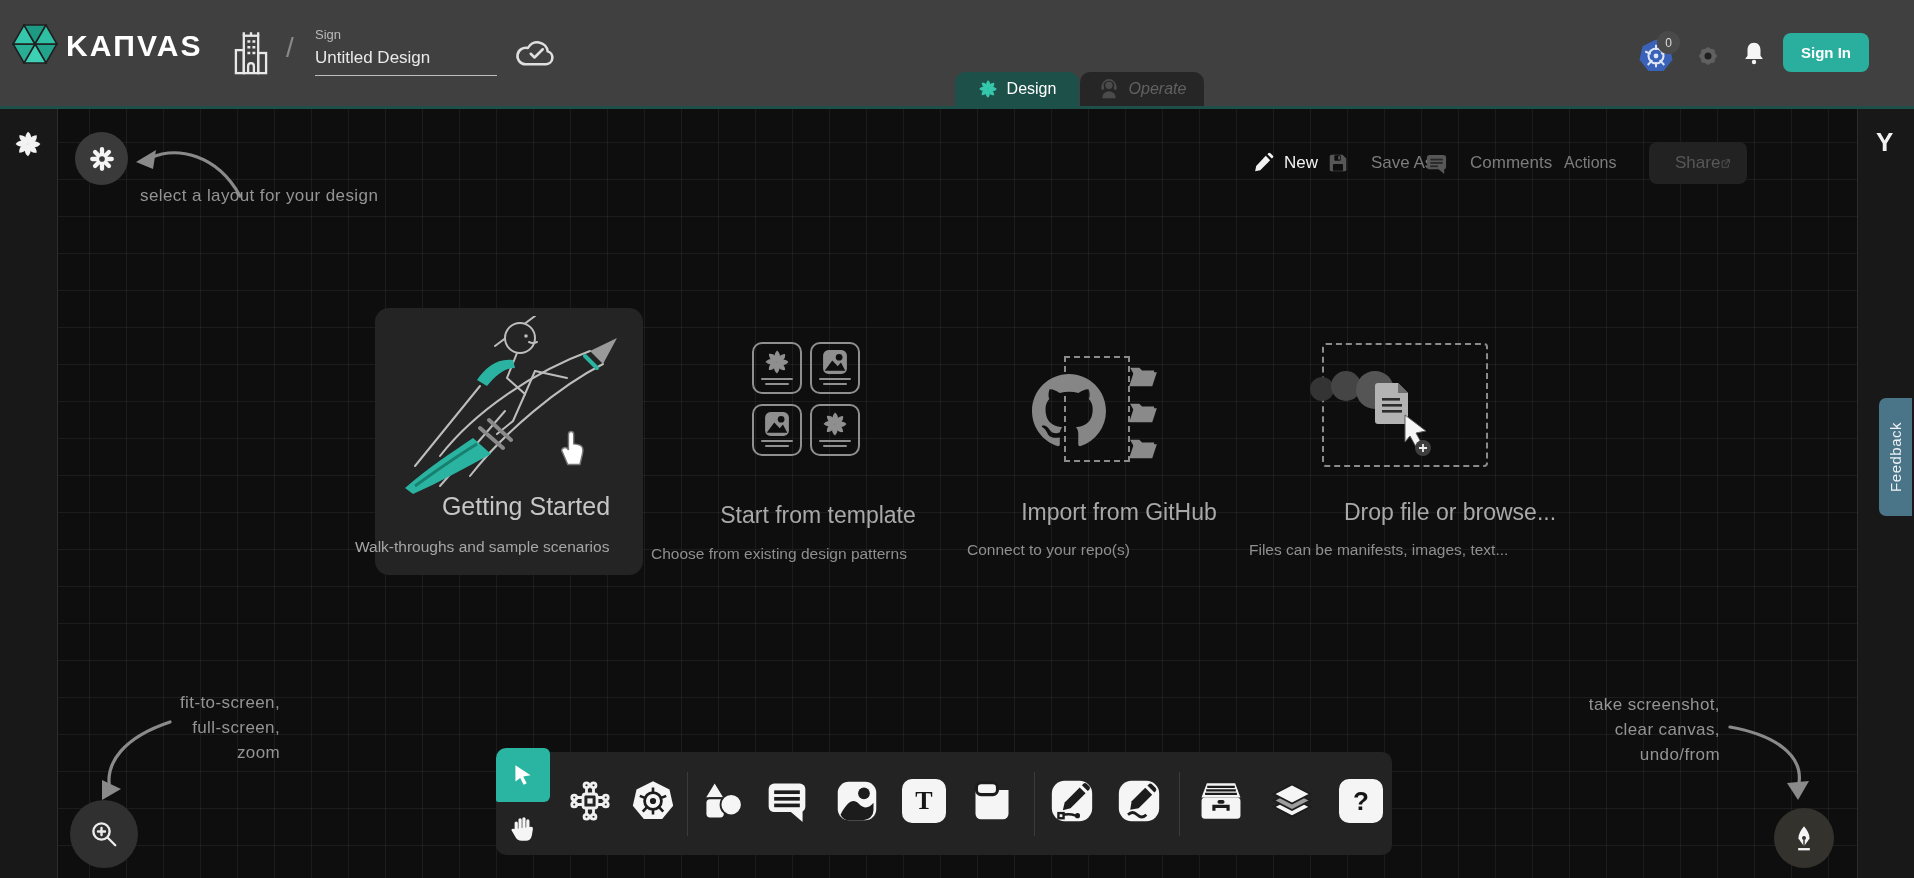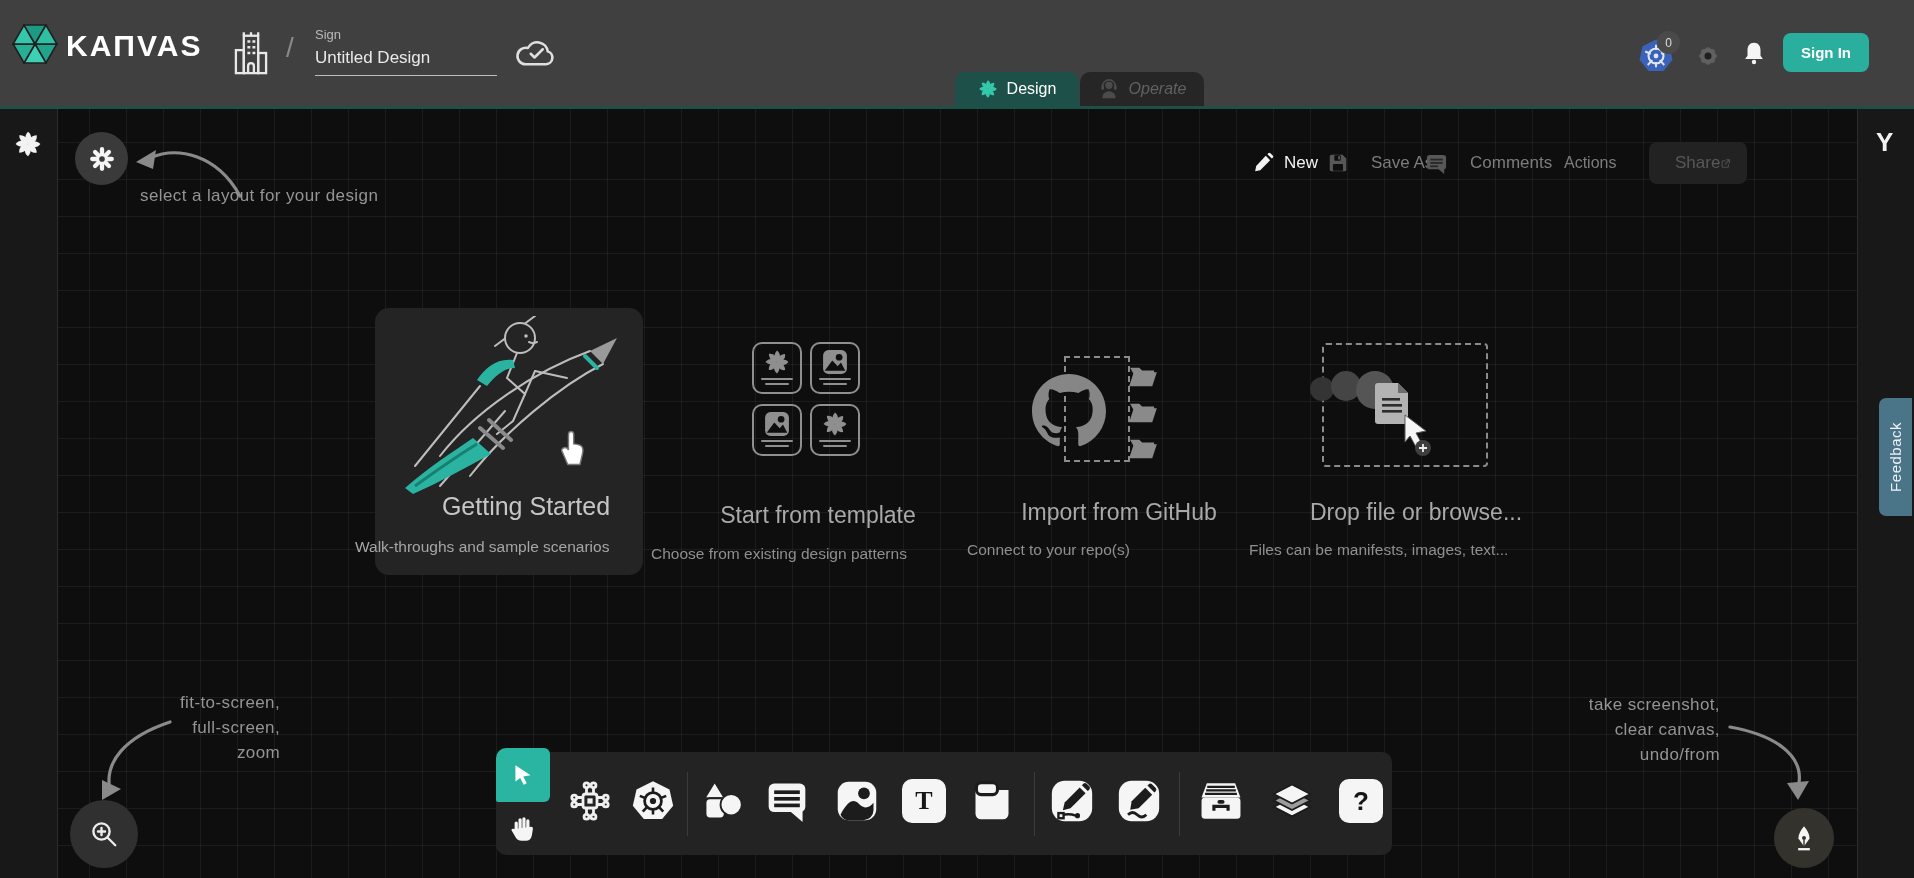--- a/index.html
+++ b/index.html
@@ -355,21 +355,21 @@
       <path d="M68 20 h20 l10 10 v28 a3 3 0 0 1 -3 3 h-27 a3 3 0 0 1 -3 -3 v-35 a3 3 0 0 1 3 -3 Z" fill="#b3b3b3"></path>
       <path d="M88 20 v10 h10 Z" fill="#6d6d6d"></path>
       <rect x="72" y="35" width="18" height="2.6" fill="#2c2c2c"></rect>
       <rect x="72" y="41" width="20" height="2.6" fill="#2c2c2c"></rect>
       <rect x="72" y="47" width="20" height="2.6" fill="#2c2c2c"></rect>
       <polygon points="95,52 116,68 106,70 112,81 106,84 100,73 95,79" fill="#f5f5f5" stroke="#5a5a5a" stroke-width="1"></polygon>
       <circle cx="113" cy="85" r="8" fill="#3e3e3e"></circle>
       <path d="M113 81 v8 M109 85 h8" stroke="#eee" stroke-width="1.8"></path>
     </svg>
   </div>
-  <div class="abs card-title" style="left:1264px;top:499px;width:270px">Drop file or browse...</div>
+  <div class="abs card-title" style="left:1298px;top:499px;width:270px">Drop file or browse...</div>
   <div class="abs card-sub" style="left:1249px;top:541px;width:300px">Files can be manifests, images, text...</div>
 
   <div class="btoolbar">
     <div class="select-btn">
       <svg width="26" height="26" viewBox="0 0 24 24">
         <path d="M5 3 L19 12.2 L12.2 13.3 L15.4 19.6 L12.5 21 L9.4 14.7 L5 18 Z" fill="#fff"></path>
       </svg>
     </div>
     <div class="pan-btn">
       <svg width="26" height="28" viewBox="0 0 24 26" fill="#f5f5f5">

